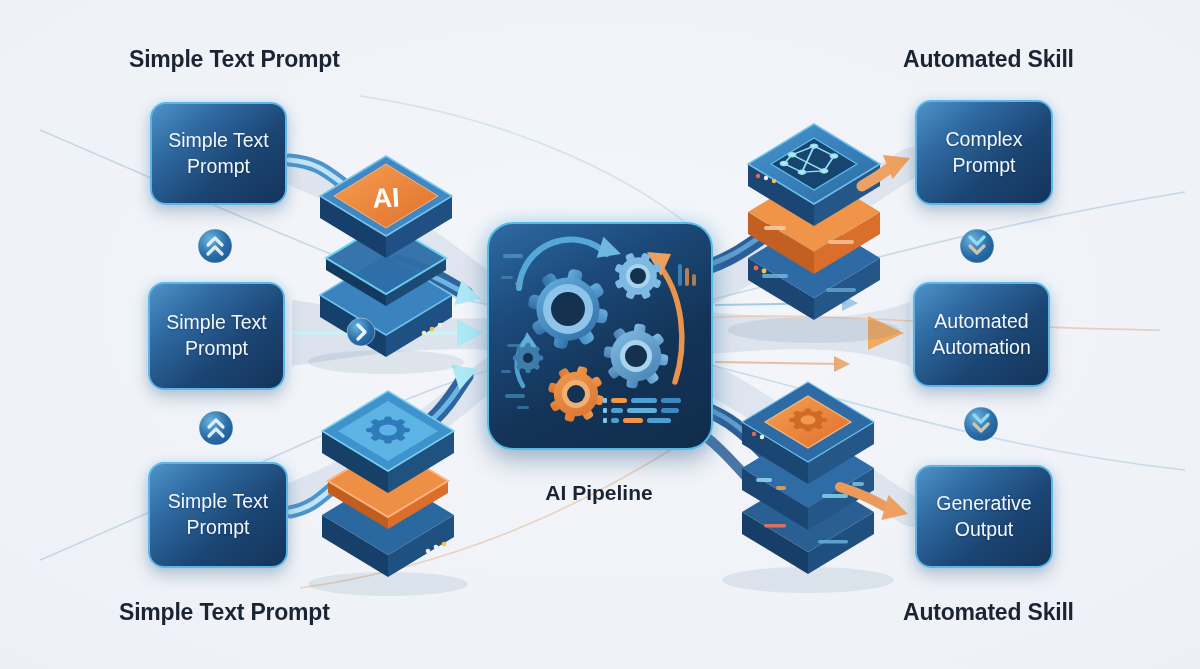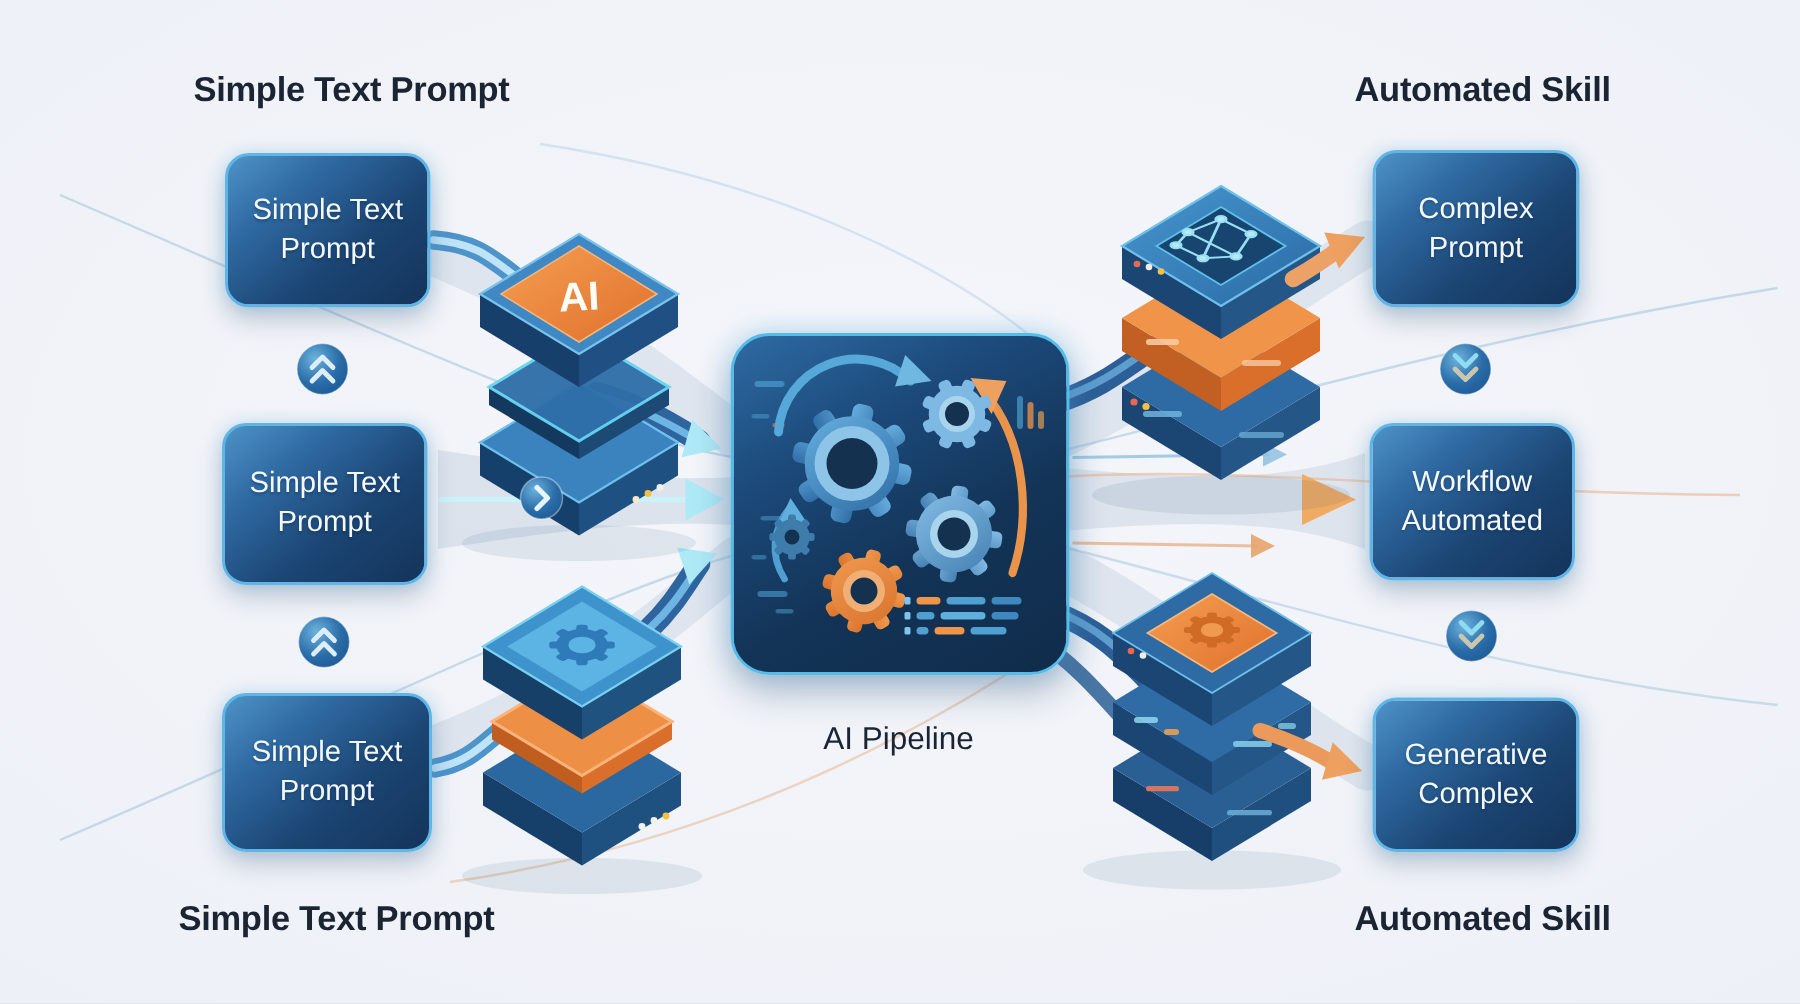--- a/index.html
+++ b/index.html
@@ -12,21 +12,21 @@
     background:linear-gradient(140deg,#4e93c8 0%,#2f6aa2 28%,#1b4573 62%,#14345a 100%);
     box-shadow:0 8px 16px rgba(40,70,110,.25), 0 0 10px rgba(130,200,240,.35);
     display:flex;align-items:center;justify-content:center;text-align:center;box-sizing:border-box;}
   .node-label{font-size:19.5px;font-weight:500;color:#f2f8fd;line-height:1.32;padding:4px 10px;
     text-shadow:0 1px 2px rgba(10,30,60,.4);}
   .pipeline{position:absolute;left:487px;top:222px;width:226px;height:228px;border-radius:26px;
     border:2px solid #55bce8;box-sizing:border-box;
     background:linear-gradient(150deg,#2e6ba3 0%,#1c4a7b 30%,#133457 62%,#102c4b 100%);
     box-shadow:0 12px 24px rgba(35,65,105,.30), 0 0 18px rgba(100,190,240,.40);overflow:hidden;}
   .pipeline-label{position:absolute;left:499px;top:481px;width:200px;text-align:center;
-    font-size:21px;font-weight:400;color:#1b2433;}
+    font-size:21px;font-weight:700;color:#1b2433;}
 </style>
 </head>
 <body>
 
 <div class="canvas">
 
   <svg class="layer" width="1200" height="669" viewBox="0 0 1200 669">
     <defs>
       <g id="gear8" stroke="none">
         <rect x="-9" y="-52" width="18" height="104" rx="6"></rect>
@@ -306,24 +306,24 @@
     <span class="node-label">Simple Text Prompt</span>
   </div>
   <div class="node" style="left:148px;top:462px;width:140px;height:106px">
     <span class="node-label">Simple Text Prompt</span>
   </div>
 
   <div class="node" style="left:915px;top:100px;width:138px;height:105px">
     <span class="node-label">Complex Prompt</span>
   </div>
   <div class="node" style="left:913px;top:282px;width:137px;height:105px">
-    <span class="node-label">Workflow Automated</span>
+    <span class="node-label">Automated Automation</span>
   </div>
   <div class="node" style="left:915px;top:465px;width:138px;height:103px">
-    <span class="node-label">Generative Complex</span>
+    <span class="node-label">Generative Output</span>
   </div>
 
   <div class="pipeline">
     <svg width="226" height="228" viewBox="0 0 226 228">
       <defs>
         <linearGradient id="gB1" x1="0" y1="0" x2="1" y2="1">
           <stop offset="0%" stop-color="#66aede"></stop>
             <stop offset="100%" stop-color="#2f6da6"></stop>
         </linearGradient>
         <linearGradient id="gB2" x1="0" y1="0" x2="1" y2="1">

